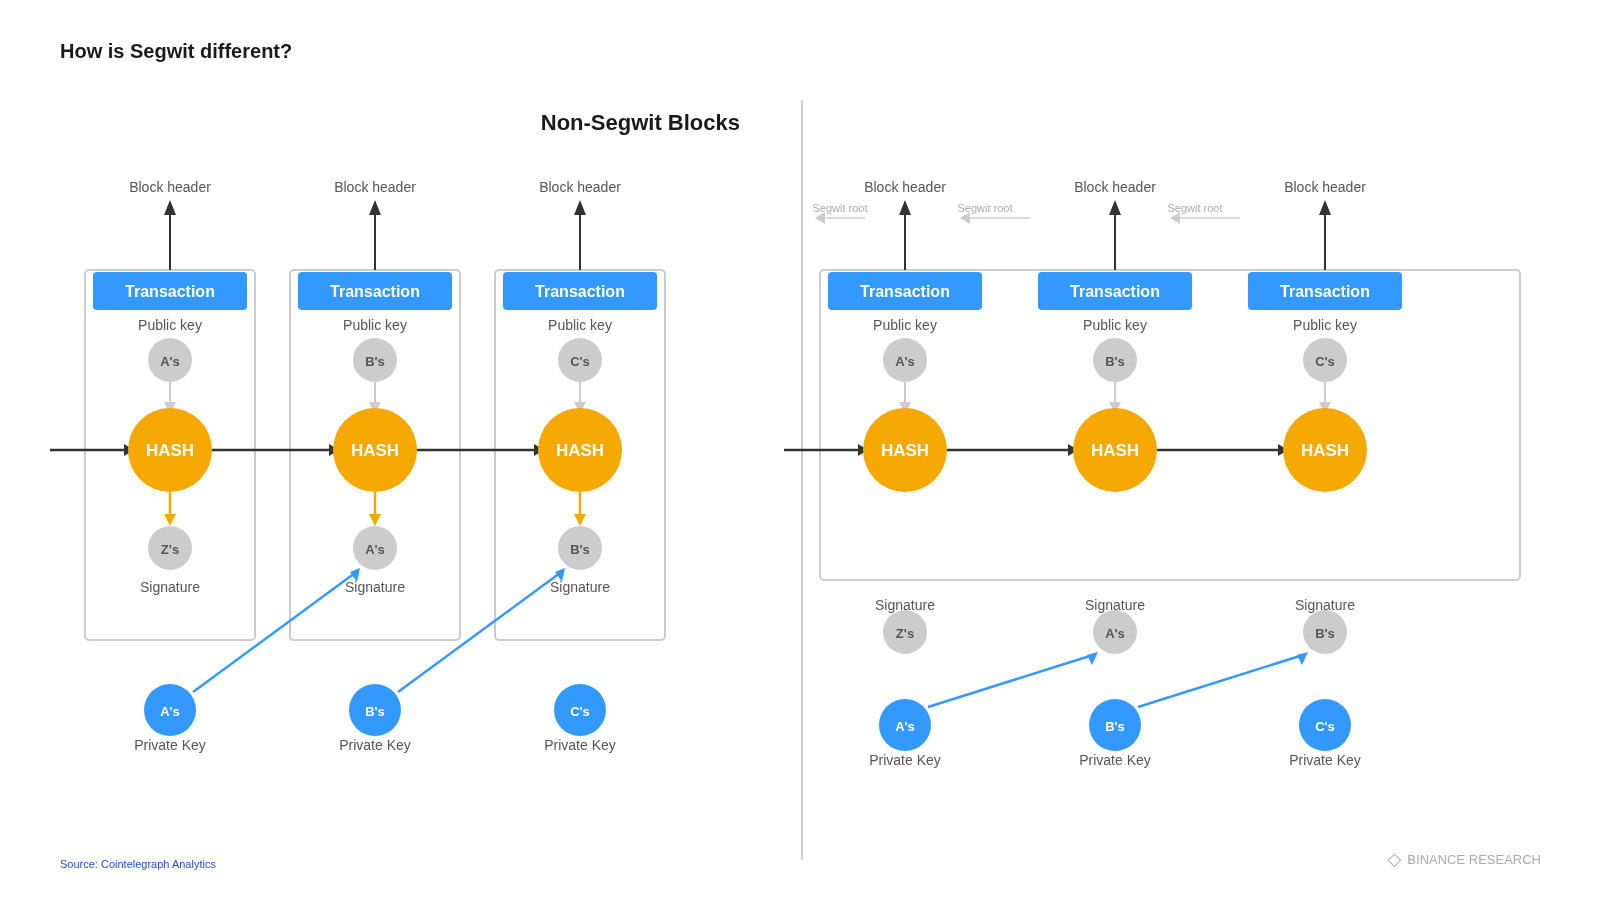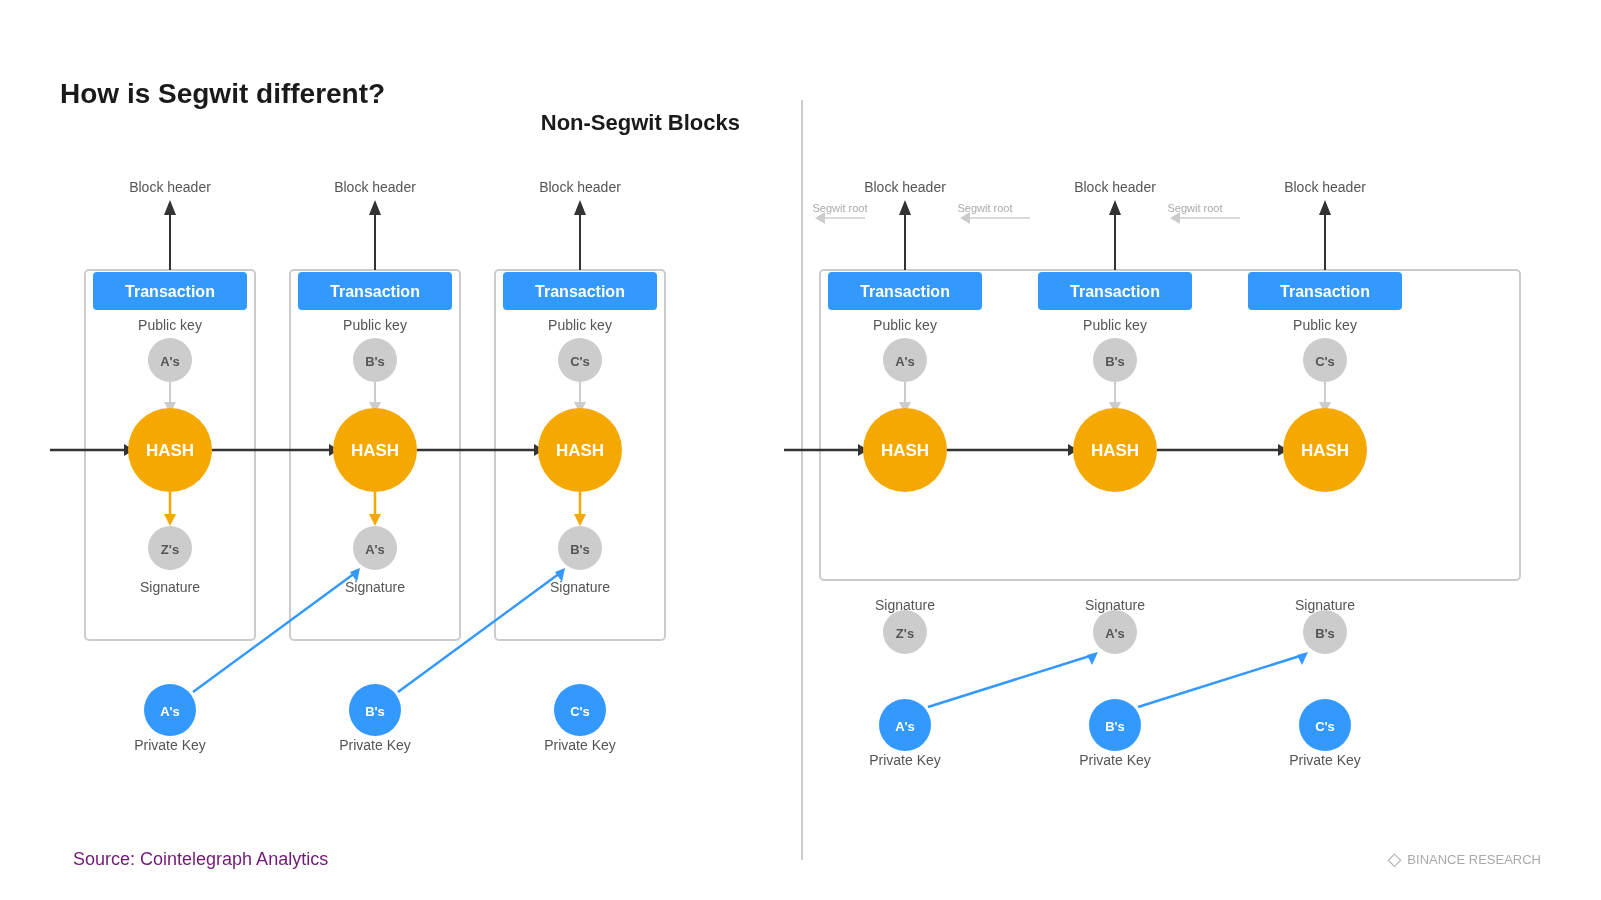--- a/index.html
+++ b/index.html
@@ -6,27 +6,26 @@
     body {
       width: 1601px;
       height: 900px;
       background: #ffffff;
       font-family: 'Arial', sans-serif;
       overflow: hidden;
       position: relative;
     }
 
     .page-title {
-      font-size: 28px;
+      font-size: 20px;
       font-weight: 900;
       color: #1a1a1a;
       position: absolute;
       top: 40px;
       left: 60px;
-      margin-top: 38px;
     }
 
     .divider {
       position: absolute;
       top: 100px;
       left: 50%;
       width: 2px;
       height: 760px;
       background: #cccccc;
     }
@@ -35,24 +34,24 @@
     .section-title {
       font-size: 22px;
       font-weight: 900;
       color: #1a1a1a;
       text-align: right;
       position: absolute;
     }
 
     .source-label {
       position: absolute;
-      font-size: 18px;
-      color: #701a75;
+      font-size: 11px;
+      color: #1d4ed8;
       bottom: 30px;
-      left: 73px;
+      left: 60px;
     }
 
     .binance-label {
       position: absolute;
       font-size: 13px;
       color: #aaaaaa;
       bottom: 30px;
       right: 60px;
       display: flex;
       align-items: center;

